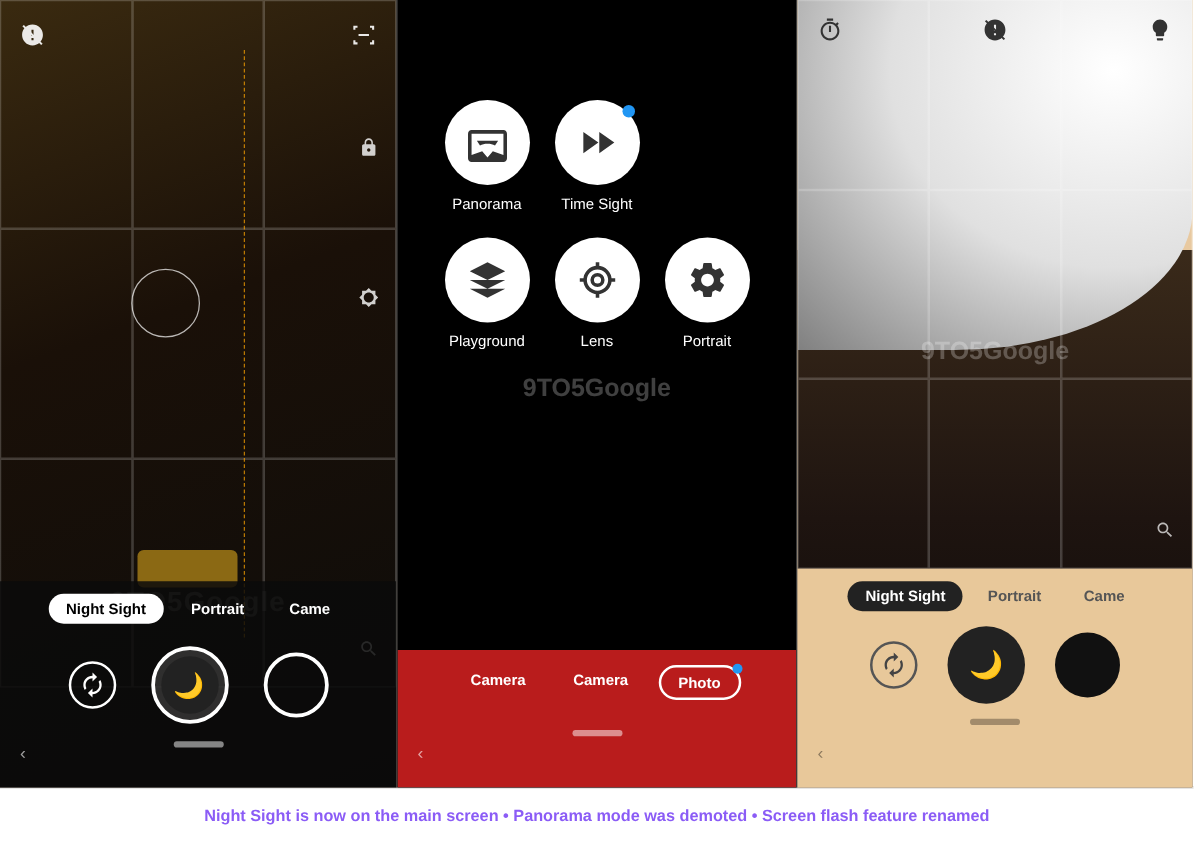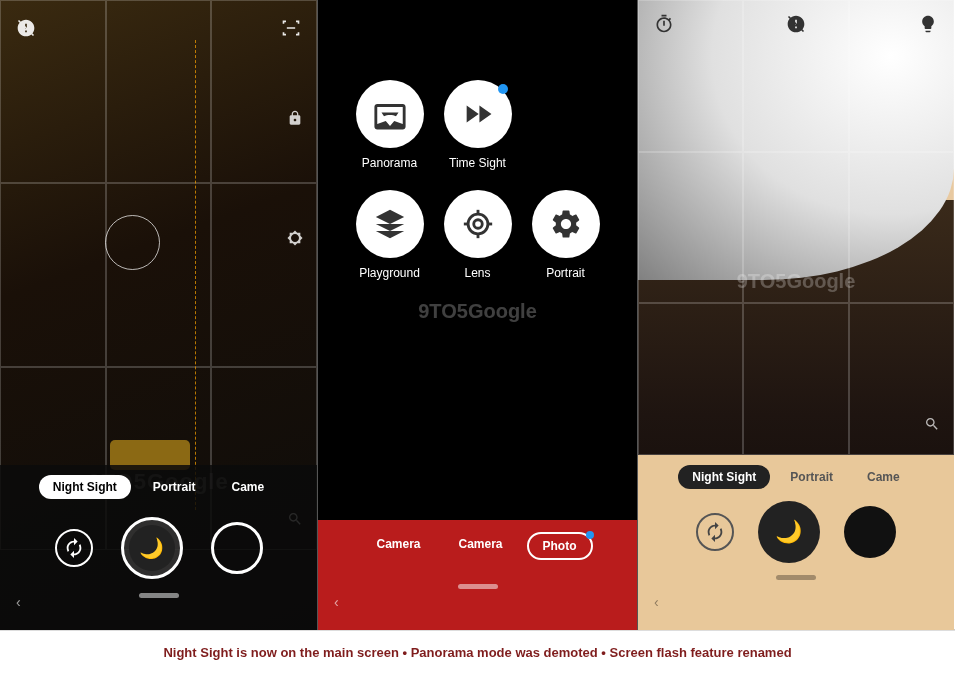--- a/index.html
+++ b/index.html
@@ -60,21 +60,21 @@
       background: #fff;
       border-top: 1px solid #ddd;
       display: flex;
       align-items: center;
       justify-content: center;
       padding: 0 10px;
     }
 
     .caption-text {
       font-size: 13px;
-      color: #7f1d1d;
+      color: #8b5cf6;
       font-weight: 600;
       text-align: center;
       line-height: 1.4;
     }
 
     
     .left-bg {
       position: absolute;
       top: 0; left: 0; right: 0; bottom: 0;
       background: linear-gradient(160deg, #3a2a10 0%, #1a1008 40%, #0d0c0a 100%);

